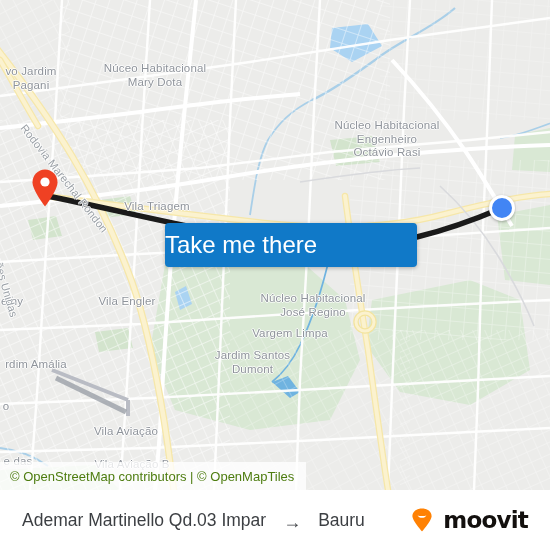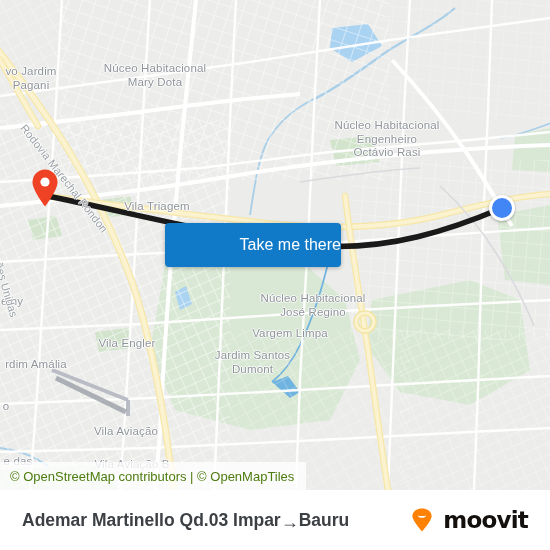--- a/index.html
+++ b/index.html
@@ -81,30 +81,30 @@
     border: 3px solid #ffffff;
     box-sizing: border-box;
     box-shadow: 0 1px 3px rgba(0,0,0,.3);
   }
 
   
   #take-me-there {
     position: absolute;
     left: 165px;
     top: 223px;
-    width: 176px;
+    width: 252px;
     height: 44px;
     background: #1079c8;
     border: none;
     border-radius: 4px;
     color: #ffffff;
     font-family: "Liberation Sans", sans-serif;
-    font-size: 16px;
+    font-size: 24px;
     line-height: 44px;
-    text-align: right;
+    text-align: left;
     cursor: pointer;
     box-shadow: 0 1px 4px rgba(0,0,0,.28);
     padding: 0;
     white-space: nowrap;
   }
 
   
   #attribution {
     position: absolute;
     left: 0;
@@ -134,22 +134,21 @@
     padding: 0 22px;
     box-sizing: border-box;
   }
   #trip-title {
     color: #3c3f43;
     font-family: "Liberation Sans", sans-serif;
     font-size: 17.5px;
     white-space: nowrap;
     display: flex;
     align-items: flex-end;
-    gap: 0;
-    font-weight: bold;
+    gap: 17px;
   }
   #trip-arrow {
     font-size: 18px;
     color: #3c3f43;
     line-height: 1;
   }
   #moovit-logo {
     display: flex;
     align-items: center;
     gap: 10px;
@@ -287,21 +286,21 @@
     </svg>
 
     <div class="map-label" style="left:90px; top:62px; width:130px;">Núceo Habitacional
 Mary Dota</div>
     <div class="map-label" style="left:-8px; top:65px; width:78px;">vo Jardim
 Pagani</div>
     <div class="map-label" style="left:322px; top:119px; width:130px;">Núcleo Habitacional
 Engenheiro
 Octávio Rasi</div>
     <div class="map-label" style="left:117px; top:200px; width:80px;">Vila Triagem</div>
-    <div class="map-label" style="left:90px; top:295px; width:74px;margin-top:42px;">Vila Engler</div>
+    <div class="map-label" style="left:90px; top:295px; width:74px;">Vila Engler</div>
     <div class="map-label" style="left:248px; top:292px; width:130px;">Núcleo Habitacional
 José Regino</div>
     <div class="map-label" style="left:205px; top:349px; width:95px;">Jardim Santos
 Dumont</div>
     <div class="map-label" style="left:245px; top:327px; width:90px;">Vargem Limpa</div>
     <div class="map-label" style="left:-8px; top:358px; width:88px;">rdim Amália</div>
     <div class="map-label" style="left:-6px; top:295px; width:36px;">emy</div>
     <div class="map-label" style="left:84px; top:425px; width:84px;">Vila Aviação</div>
     <div class="map-label" style="left:84px; top:458px; width:96px;">Vila Aviação B</div>
     <div class="map-label" style="left:-4px; top:455px; width:44px;">e das</div>

